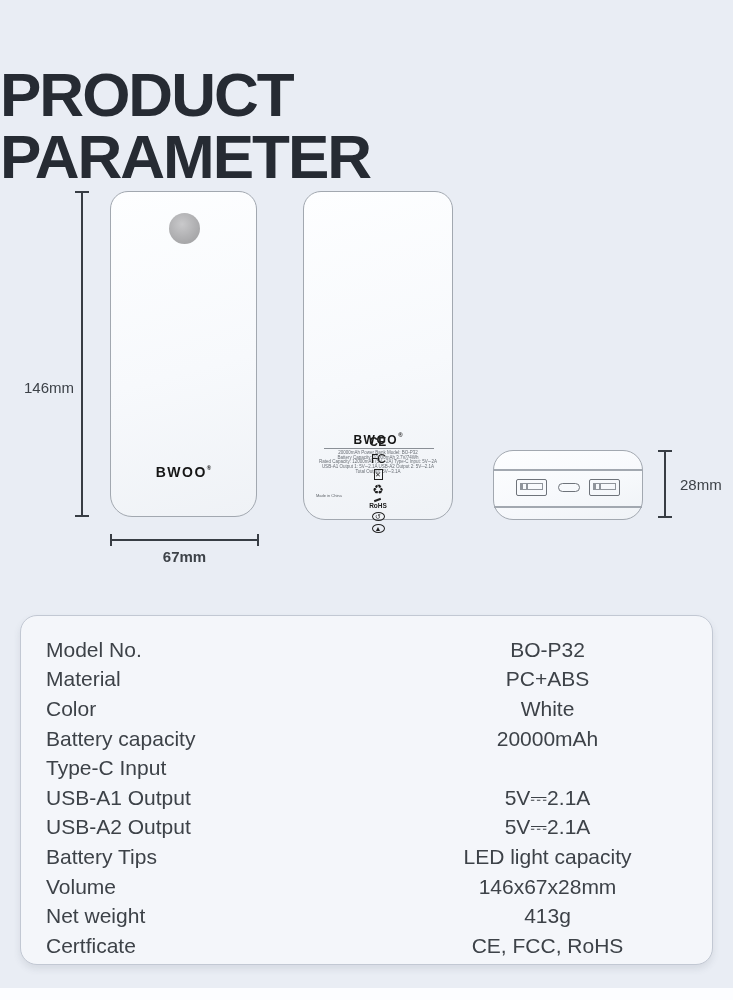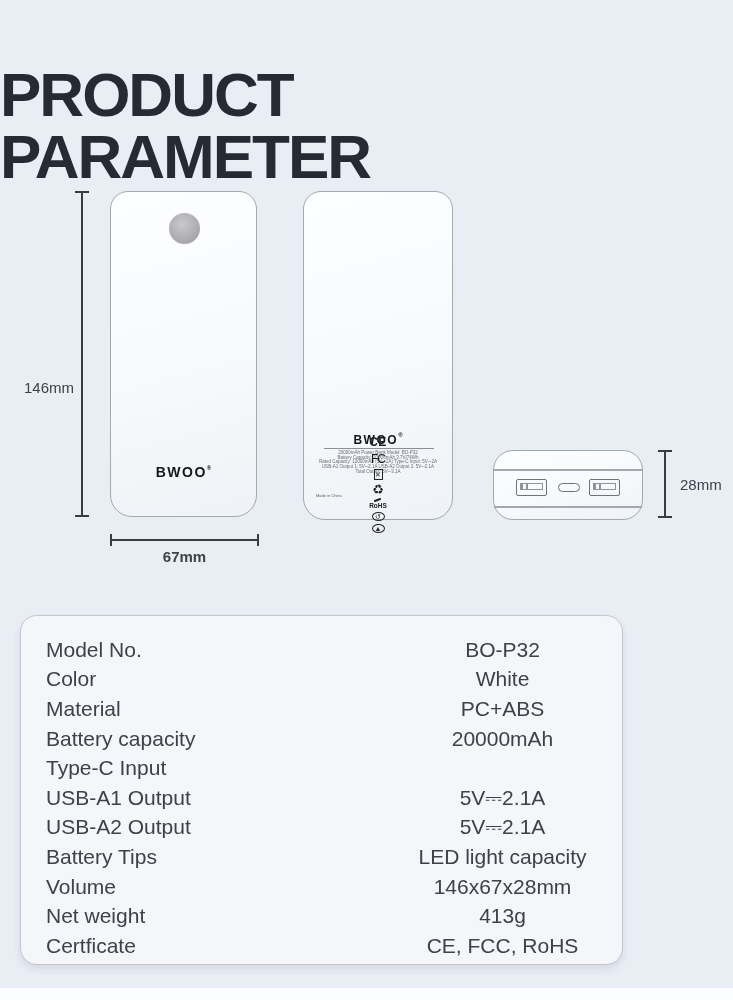--- a/index.html
+++ b/index.html
@@ -82,21 +82,21 @@
     position:absolute;width:31px;height:17px;border:1.5px solid #6e737a;border-radius:2px;box-sizing:border-box;
   }
   .usb-a .pins{position:absolute;left:3px;right:3px;top:3px;height:5px;border:1px solid #8f949b;
     background:linear-gradient(90deg,#8f949b 0 2px,transparent 2px 5px,#8f949b 5px 7px,transparent 7px);}
   .usb-c{
     position:absolute;width:22px;height:9px;border:1.5px solid #6e737a;border-radius:5px;box-sizing:border-box;
   }
 
   
   .card{
-    position:absolute;left:20px;top:615px;width:603px;height:350px;box-sizing:border-box;
+    position:absolute;left:20px;top:615px;width:693px;height:350px;box-sizing:border-box;
     background:#f4f6fa;border:1.5px solid #c2c8d3;border-radius:17px;
     box-shadow:0 4px 7px rgba(70,80,100,0.12);
     padding:19px 18px 0 25px;
   }
   .spec-row{display:flex;height:29.6px;align-items:center;font-size:21px;color:#3d4248;}
   .spec-row .lbl{width:355px;flex:none;}
   .spec-row .val{flex:1;text-align:center;}
 
   .footer-strip{position:absolute;left:0;top:988px;width:733px;height:12px;background:#fcfdff;}
 </style>
@@ -157,28 +157,28 @@
 
   <div class="dimv" style="left:664px;top:450px;height:68px;"></div>
   <div class="dim-label" style="left:680px;top:476px;">28mm</div>
 
   <div class="card">
     <div class="spec-row">
       <div class="lbl">Model No.</div>
       <div class="val">BO-P32</div>
     </div>
     <div class="spec-row">
+      <div class="lbl">Material</div>
+      <div class="val">PC+ABS</div>
+    </div>
+    <div class="spec-row">
       <div class="lbl">Color</div>
       <div class="val">White</div>
     </div>
     <div class="spec-row">
-      <div class="lbl">Material</div>
-      <div class="val">PC+ABS</div>
-    </div>
-    <div class="spec-row">
       <div class="lbl">Battery capacity</div>
       <div class="val">20000mAh</div>
     </div>
     <div class="spec-row">
       <div class="lbl">Type-C Input</div>
     </div>
     <div class="spec-row">
       <div class="lbl">USB-A1 Output</div>
       <div class="val">5V⎓2.1A</div>
     </div>

